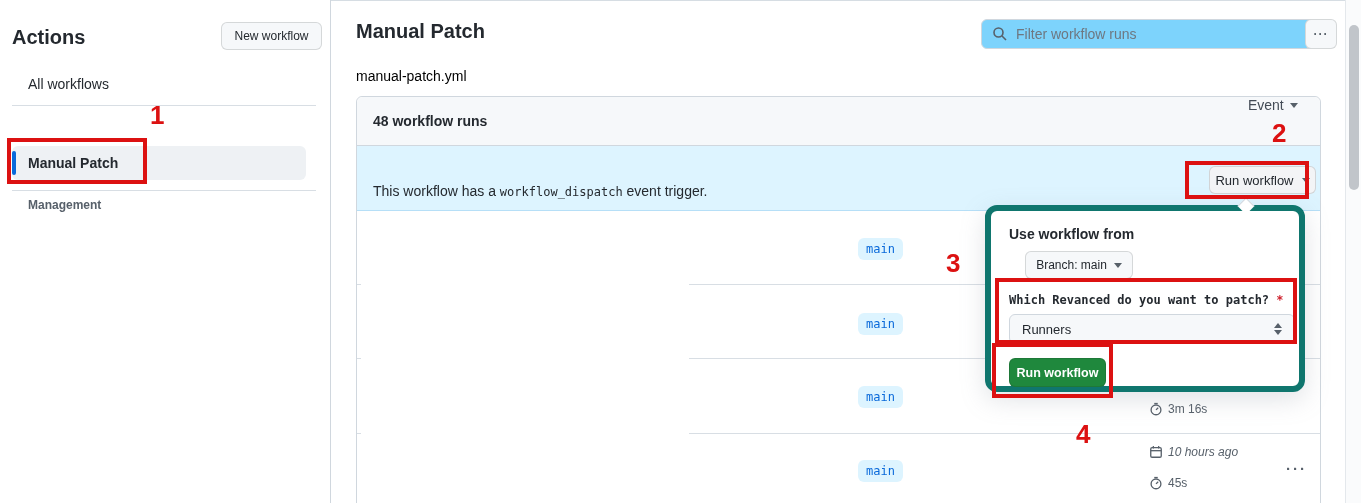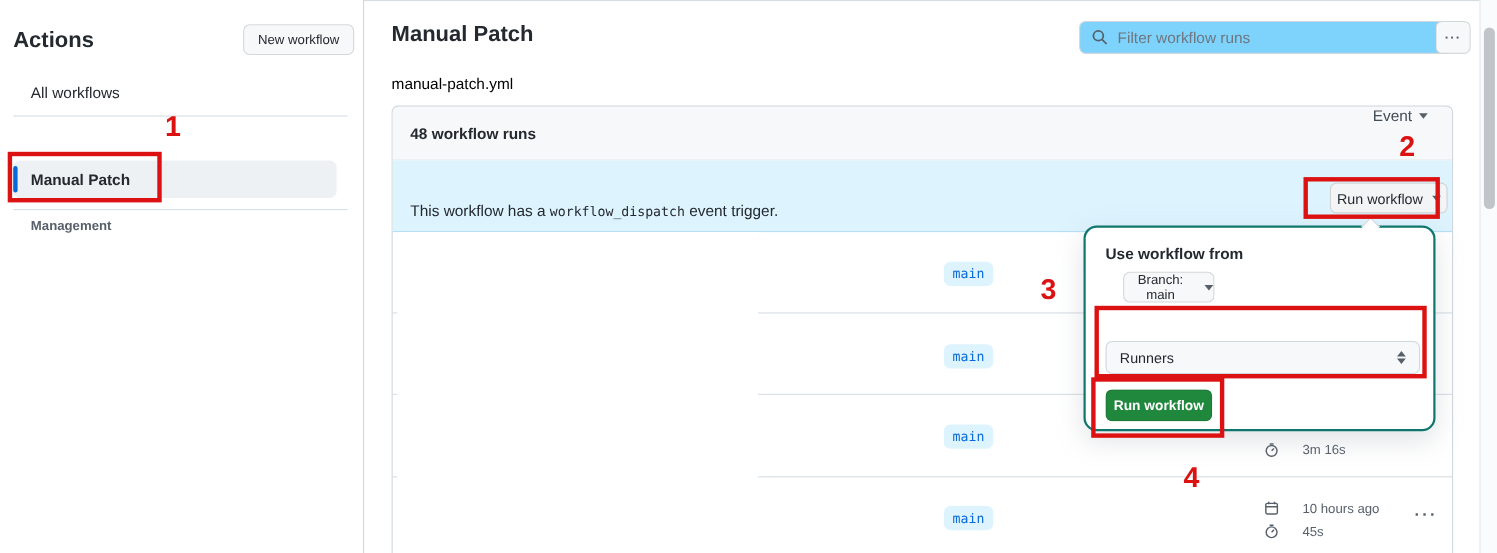--- a/index.html
+++ b/index.html
@@ -65,31 +65,31 @@
   .rows { position:absolute; left:0; top:114px; right:0; bottom:0; }
   .run-row { position:absolute; left:0; right:0; }
   .row-1 { top:0; height:73px; }
   .row-2 { top:73px; height:74px; border-top:1px solid #d8dee4; }
   .row-3 { top:147px; height:75px; border-top:1px solid #d8dee4; }
   .row-4 { top:222px; height:200px; border-top:1px solid #d8dee4; }
   .redact-cover { position:absolute; left:4px; top:0; width:328px; height:306px; background:#fff; z-index:1; }
   .branch-badge { position:absolute; left:501px; height:22px; padding:0 8px; background:#ddf4ff;
     color:#0969da; font-family:"DejaVu Sans Mono", monospace; font-size:12px; border-radius:6px;
     display:flex; align-items:center; cursor:pointer; z-index:2; }
-  .meta { position:absolute; display:flex; align-items:center; gap:21px; font-size:12px; color:#57606a; z-index:2; }
+  .meta { position:absolute; display:flex; align-items:center; gap:5px; font-size:12px; color:#57606a; z-index:2; }
   .row-kebab { position:absolute; left:929px; top:26px; font-size:15px; font-weight:700;
     letter-spacing:2px; color:#57606a; cursor:pointer; z-index:2; }
 
   
   .popover { left:985px; top:205px; width:320px; height:187px; background:#fff;
-    border:2px solid #0f766e; border-radius:12px; box-shadow:0 8px 24px rgba(140,149,159,0.25); z-index:5; }
+    border:6px solid #0f766e; border-radius:12px; box-shadow:0 8px 24px rgba(140,149,159,0.25); z-index:5; }
   .popover-caret { left:1240px; top:200px; width:12px; height:12px; background:#fff;
     border-left:1px solid #d0d7de; border-top:1px solid #d0d7de; transform:rotate(45deg); z-index:6; }
   .pop-heading { position:absolute; left:18px; top:15px; font-size:14px; font-weight:700; }
-  .branch-select-btn { left:18px; top:40px; width:83px; height:28px; font-size:12px; gap:7px; z-index:6; }
+  .branch-select-btn { left:18px; top:40px; width:108px; height:28px; font-size:12px; gap:7px; z-index:6; }
   .pop-label { position:absolute; left:18px; top:82px; font-family:"DejaVu Sans Mono", monospace;
     font-size:12px; font-weight:700; }
   .required-star { color:#cf222e; }
   .pop-select { position:absolute; left:18px; top:103px; width:286px; height:30px; background:#f6f8fa;
     border:1px solid #d0d7de; border-radius:6px; display:flex; align-items:center;
     padding:0 12px; font-size:13px; cursor:pointer; }
   .updown { margin-left:auto; display:flex; flex-direction:column; gap:2px; }
   .updown .up { width:0; height:0; border-left:4px solid transparent; border-right:4px solid transparent;
     border-bottom:5px solid #57606a; }
   .updown .down { width:0; height:0; border-left:4px solid transparent; border-right:4px solid transparent;
@@ -202,21 +202,21 @@
           <svg width="14" height="14" viewBox="0 0 16 16">
             <circle cx="8" cy="9" r="5.6" fill="none" stroke="#57606a" stroke-width="1.5"></circle>
             <line x1="8" y1="9" x2="10.5" y2="6.5" stroke="#57606a" stroke-width="1.5"></line>
             <line x1="6" y1="1.8" x2="10" y2="1.8" stroke="#57606a" stroke-width="1.6"></line>
           </svg>
           <span>3m 16s</span>
         </span>
       </div>
       <div class="run-row row-4">
         <span class="branch-badge" style="top:26px;">main</span>
-        <span class="meta" style="left:792px; top:21px;">
+        <span class="meta" style="left:792px; top:11px;font-style:italic;">
           <svg width="14" height="14" viewBox="0 0 16 16">
             <rect x="2" y="3" width="12" height="11" rx="1.5" fill="none" stroke="#57606a" stroke-width="1.5"></rect>
             <line x1="2" y1="6.5" x2="14" y2="6.5" stroke="#57606a" stroke-width="1.5"></line>
             <line x1="5" y1="1.2" x2="5" y2="4" stroke="#57606a" stroke-width="1.5"></line>
             <line x1="11" y1="1.2" x2="11" y2="4" stroke="#57606a" stroke-width="1.5"></line>
           </svg>
           <span>10 hours ago</span>
         </span>
         <span class="meta" style="left:792px; top:42px;">
           <svg width="14" height="14" viewBox="0 0 16 16">
@@ -232,20 +232,24 @@
     </div>
   </div>
 
   <div class="abs popover-caret"></div>
   <div class="abs popover">
     <div class="pop-heading">Use workflow from</div>
     <button class="abs btn branch-select-btn">
       <span>Branch: main</span>
       <span class="caret-down"></span>
     </button>
+    <div class="pop-label">
+      <span>Which Revanced do you want to patch?</span>
+      <span class="required-star">*</span>
+    </div>
     <div class="pop-select">
       <span>Runners</span>
       <span class="updown">
         <span class="up"></span>
           <span class="down"></span>
       </span>
     </div>
     <button class="green-btn">Run workflow</button>
   </div>
 

